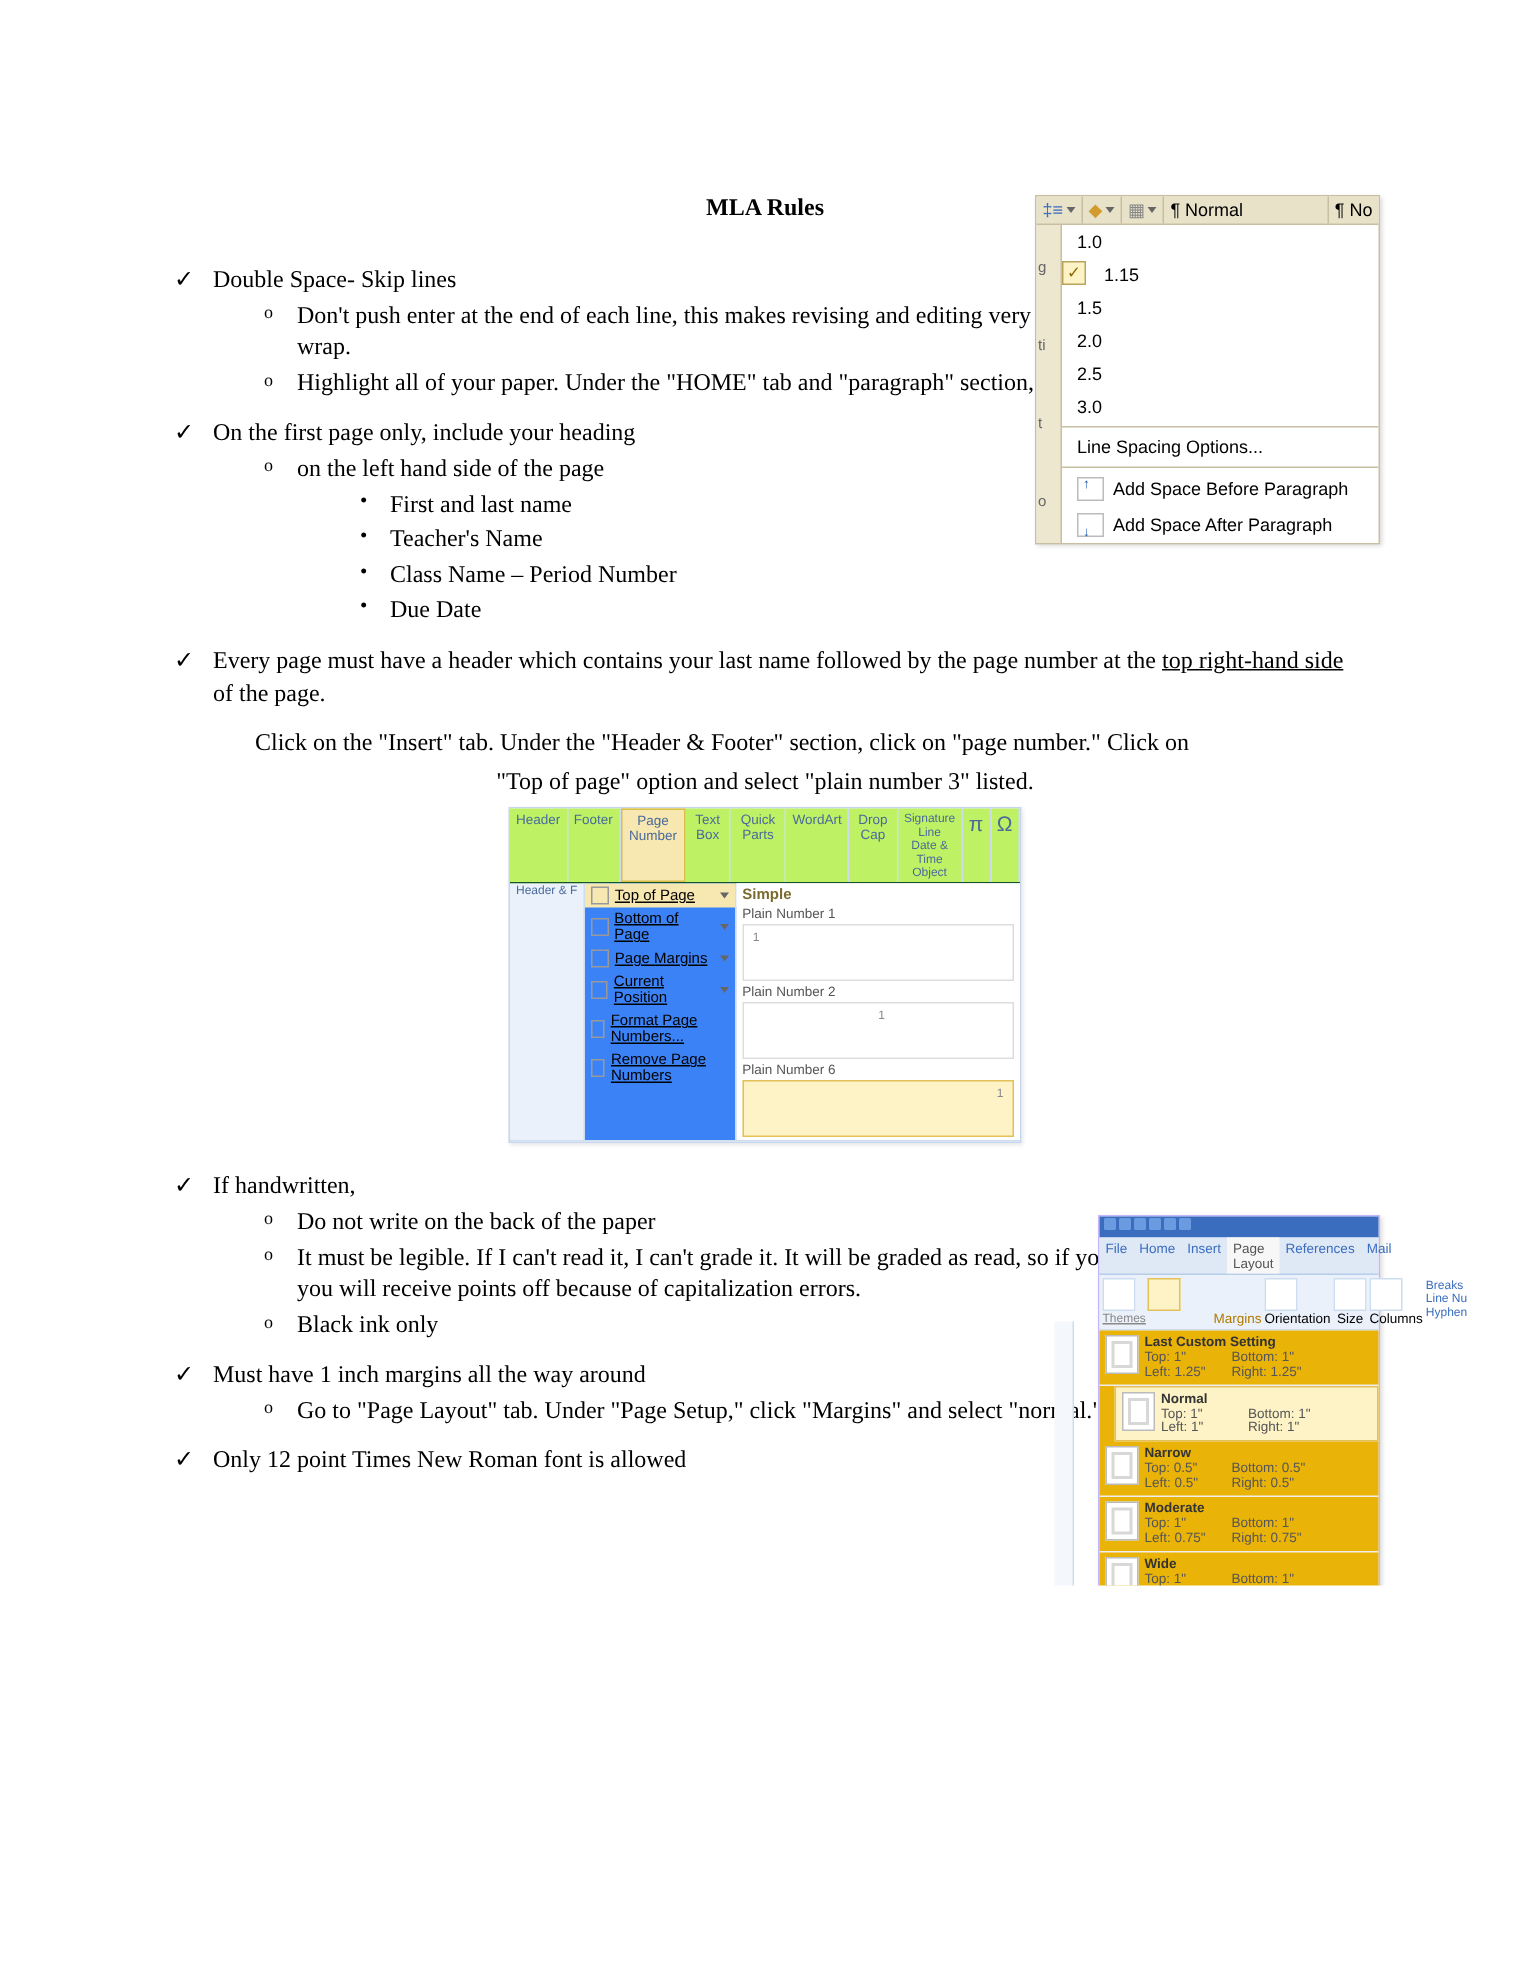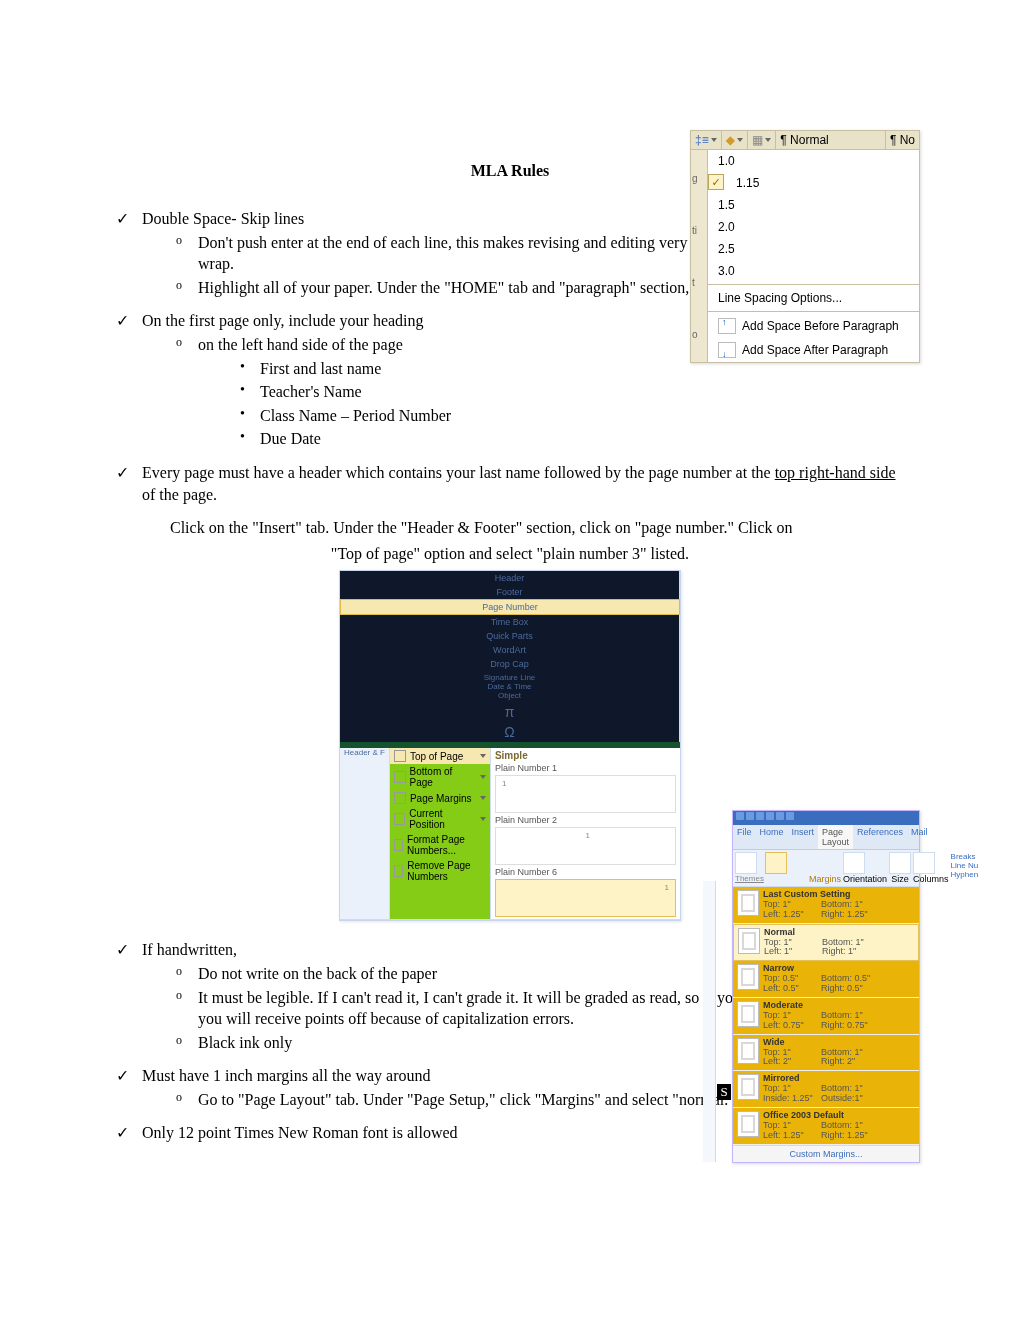--- a/index.html
+++ b/index.html
@@ -13,21 +13,20 @@
   }
   .page {
     position: relative;
     padding: 130px 110px 60px 110px;
     box-sizing: border-box;
   }
   .title {
     text-align: center;
     font-weight: bold;
     margin-bottom: 28px;
-    margin-top: 32px;
   }
   ul.chk { list-style: none; padding: 0; margin: 0 0 12px 0; }
   ul.chk > li { position: relative; padding-left: 32px; margin-bottom: 6px; line-height:1.35; }
   ul.chk > li::before { content: "✓"; position: absolute; left: 6px; top: 0; font-size:16px; }
   ul.sub { list-style: none; padding: 0; margin: 2px 0 10px 28px; }
   ul.sub > li { position: relative; padding-left: 28px; margin-bottom: 2px; line-height:1.35; }
   ul.sub > li::before { content: "o"; position: absolute; left: 6px; top: 0; font-size:12px; }
   ul.bull { list-style: none; padding: 0; margin: 2px 0 6px 36px; }
   ul.bull > li { position: relative; padding-left: 26px; margin-bottom: 2px; line-height:1.35; }
   ul.bull > li::before { content: "•"; position: absolute; left: 6px; top: 0; font-size:14px; }
@@ -53,25 +52,25 @@
   .fig-spacing .sep { border-top:1px solid #c8bfa3; margin:2px 0; }
   .fig-spacing .wicon { display:flex; align-items:center; gap:6px; padding:4px 10px; }
   .mini-ic { width:16px; height:14px; border:1px solid #bbb; display:inline-block; position:relative; }
   .mini-ic .arrow { position:absolute; font-size:9px; color:#1558b0; }
 
   
   .fig-pgnum {
     width: 340px; margin: 6px auto 18px auto; border:1px solid #c5d6ee; font-family: "Segoe UI", Tahoma, sans-serif; font-size:10px;
     box-shadow:1px 1px 3px rgba(0,0,0,.1);
   }
-  .fig-pgnum .ribbon { display:flex; background:#0f172a; border-bottom:6px solid #14532d;flex-direction:column; }
+  .fig-pgnum .ribbon { display:flex; background:#bef264; border-bottom:1px solid #14532d; }
   .fig-pgnum .rbtn { padding:2px 4px; text-align:center; border-right:1px solid #cdddef; font-size:9px; color:#4b6a9b; }
   .fig-pgnum .rbtn.sel { background:#f7e7b0; border:1px solid #dcbd4a; }
   .fig-pgnum .row2 { display:flex; background:#eaf1fa; border-bottom:1px solid #cdddef; }
-  .fig-pgnum .leftmenu { width:100px; background:#84cc16; border-right:1px solid #cdddef; }
+  .fig-pgnum .leftmenu { width:100px; background:#3b82f6; border-right:1px solid #cdddef;text-decoration:underline; }
   .fig-pgnum .leftmenu .mi { padding:2px 4px; display:flex; align-items:center; gap:4px; }
   .fig-pgnum .leftmenu .mi.hi { background:#f7e7b0; }
   .fig-pgnum .rightpane { flex:1; background:#fff; }
   .fig-pgnum .section-lbl { font-weight:bold; padding:2px 4px; color:#7a6a2f; background:#fff; }
   .fig-pgnum .preview { height:36px; border:1px solid #e4c158; margin:2px 4px; background:#fff; position:relative; }
   .fig-pgnum .preview.plain { border:1px solid #ddd; }
   .fig-pgnum .preview .num { position:absolute; font-size:8px; color:#888; top:3px; }
   .fig-pgnum .preview.sel { background:#fdf3c7; }
 
   
@@ -82,21 +81,21 @@
   .fig-margins .titlebar { background:#3b6dbf; height:12px; display:flex; gap:2px; padding:1px 3px; }
   .fig-margins .titlebar .d { width:8px; height:8px; background:#6a9be0; border-radius:1px; }
   .fig-margins .tabs { display:flex; background:#dfe9f6; border-bottom:1px solid #b7cde8; font-size:9px; }
   .fig-margins .tabs .t { padding:2px 4px; color:#3b6dbf; }
   .fig-margins .tabs .t.active { background:#f7f7f7; color:#555; }
   .fig-margins .rb2 { display:flex; background:#eaf1fa; border-bottom:1px solid #cdddef; padding:2px; gap:2px; }
   .fig-margins .rb2 .ic { width:20px; height:20px; border:1px solid #cdddef; background:#fff; }
   .fig-margins .rb2 .marg { border:1px solid #e4c158; background:#fdf3c7; }
   .fig-margins .mlist { background:#eab308; }
   .fig-margins .mopt { display:flex; padding:3px 4px; border-bottom:1px solid #eee; gap:4px; align-items:flex-start; }
-  .fig-margins .mopt.sel { background:#fdf3c7; border:1px solid #e4c158; }
+  .fig-margins .mopt.sel { background:#fdf3c7; border:1px solid #e4c158;margin-left:10px; }
   .fig-margins .mopt .pic { width:20px; height:24px; border:1px solid #bbb; background:#fff; position:relative; }
   .fig-margins .mopt .pic::after { content:""; position:absolute; border:2px solid #d8d8d8; top:3px; left:3px; right:3px; bottom:3px; }
   .fig-margins .mopt .txt { flex:1; line-height:1.1; color:#555; }
   .fig-margins .mopt .txt .nm { font-weight:bold; color:#333; }
   .fig-margins .custom { text-align:center; padding:3px; color:#3b6dbf; border-top:1px solid #cdddef; background:#f5f5f5; }
   .fig-margins .sbox { position:absolute; left:-16px; bottom:62px; width:14px; height:16px; background:#000; color:#fff; font-family:"Times New Roman"; font-size:13px; text-align:center; }
   .fig-margins .ruler { position:absolute; left:-30px; top:70px; bottom:0; width:12px; background:#f4f8fd; border-right:1px solid #cdddef; }
 
   u { text-decoration: underline; }
   .small-ic { display:inline-block; width:10px; height:10px; border:1px solid #999; }
@@ -141,21 +140,21 @@
     </li>
   </ul>
   <div class="instr">Click on the "Insert" tab. Under the "Header &amp; Footer" section, click on "page number." Click on</div>
   <div class="center-instr">"Top of page" option and select "plain number 3" listed.</div>
 
   <div class="fig-pgnum">
     <div class="ribbon">
       <div class="rbtn">Header</div>
       <div class="rbtn">Footer</div>
       <div class="rbtn sel">Page Number</div>
-      <div class="rbtn">Time Box</div>
+      <div class="rbtn">Text Box</div>
       <div class="rbtn">Quick Parts</div>
       <div class="rbtn">WordArt</div>
       <div class="rbtn">Drop Cap</div>
       <div class="rbtn" style="font-size:8px;">
         <span>Signature Line</span><br>
         <span>Date &amp; Time</span><br>
         <span>Object</span>
       </div>
       <div class="rbtn" style="font-size:14px;">π</div>
       <div class="rbtn" style="font-size:14px;">Ω</div>

